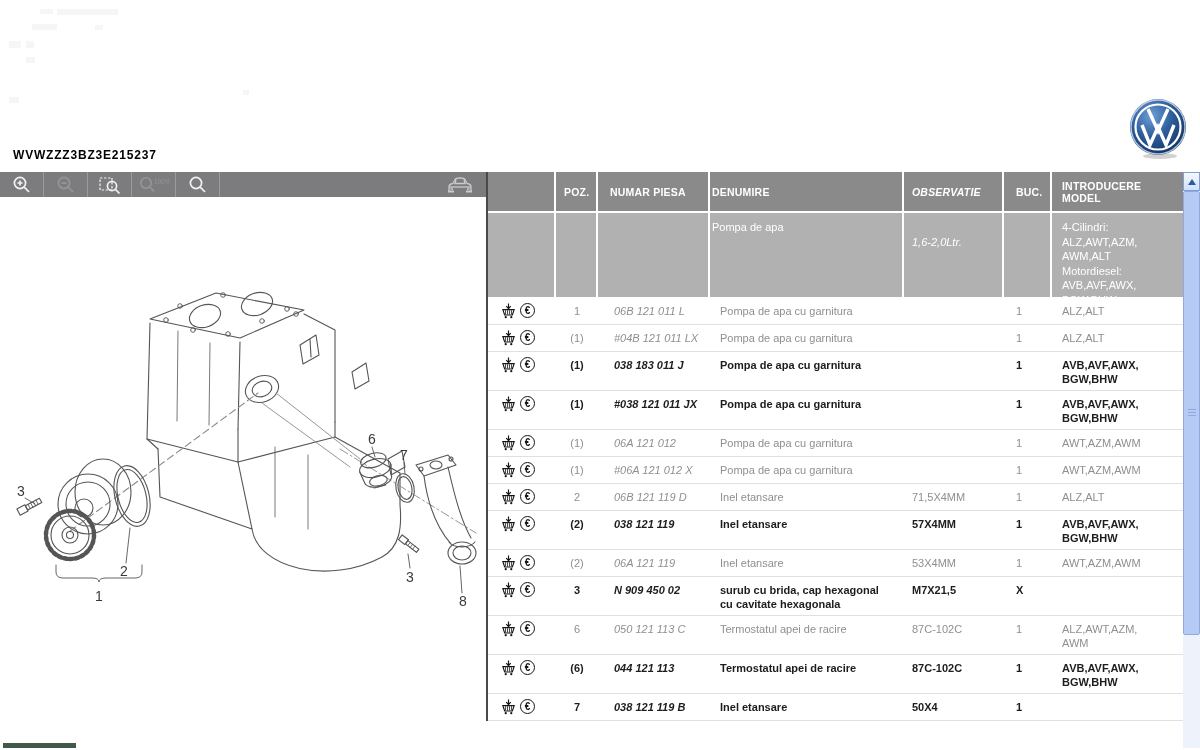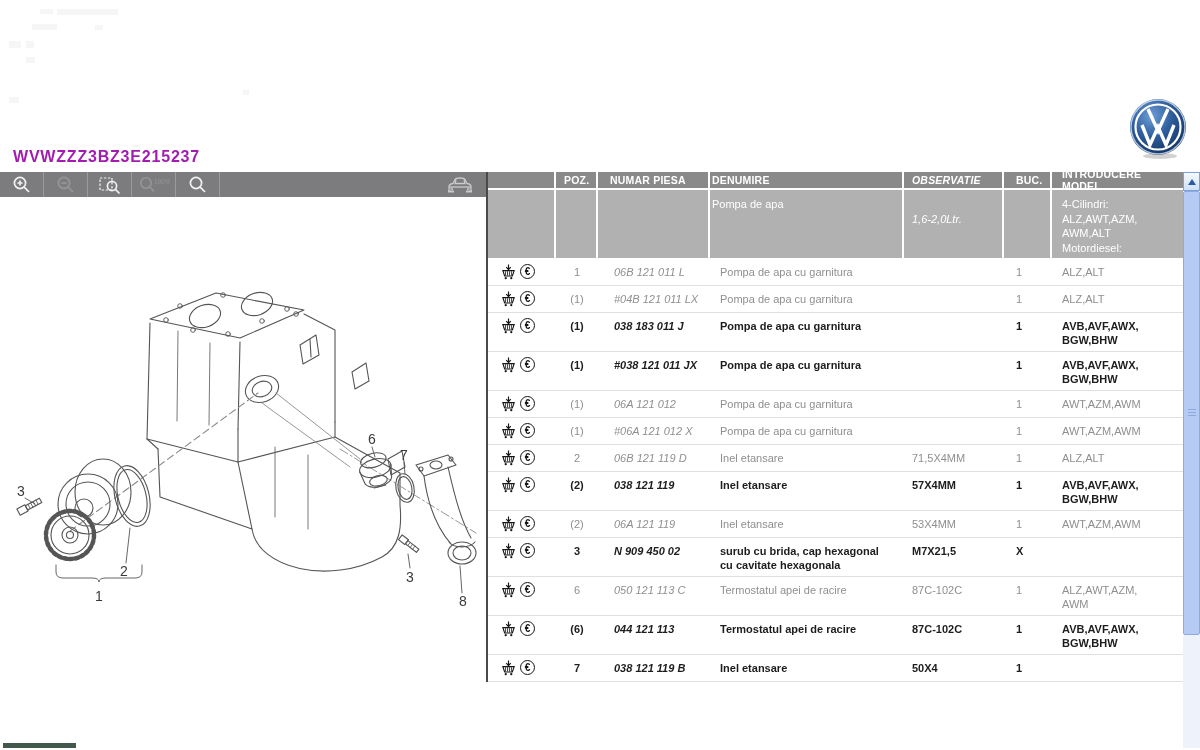--- a/index.html
+++ b/index.html
@@ -4,22 +4,22 @@
 <style>
   * { margin:0; padding:0; box-sizing:border-box; }
   html,body { background:#fff; }
   body { font-family:"Liberation Sans", sans-serif; }
   .screen { position:relative; width:1200px; height:750px; background:#fff; overflow:hidden; }
 
   
   .ghost { position:absolute; background:#f6f6f6; }
 
   
-  .vin { position:absolute; left:13px; top:148px; font-size:16px; font-weight:bold;
-         color:#a21caf; letter-spacing:.8px; }
+  .vin { position:absolute; left:13px; top:148px; font-size:12px; font-weight:bold;
+         color:#000000; letter-spacing:.8px; }
 
   
   .logo { position:absolute; left:1129px; top:98px; width:60px; height:62px; }
 
   
   .toolbar { position:absolute; left:0; top:172px; width:486px; height:25px;
              background:#7c7c7f; display:flex; align-items:stretch; }
   .tbtn { width:44px; height:25px; display:flex; align-items:center; justify-content:center;
           border-right:1px solid #9b9b9e; cursor:pointer; }
   .tbtn svg { display:block; }
@@ -29,24 +29,24 @@
   
   .diagram { position:absolute; left:0; top:197px; width:486px; height:548px; background:#fff; }
   .diagram svg { display:block; }
   .callout { font-size:14px; fill:#3a3a3a; font-family:"Liberation Sans",sans-serif; }
 
   .statusbar-frag { position:absolute; left:3px; top:743px; width:73px; height:5px; background:#41584a; }
 
   
   .table-panel { position:absolute; left:486px; top:172px; width:697px;
                  border-left:2px solid #4a4a4a; background:#fff; }
-  .thead { display:flex; height:16px; }
+  .thead { display:flex; height:39px; }
   .hcell { background:#8a8a8a; color:#fff; font-size:10.5px; font-weight:bold;
            letter-spacing:.2px; display:flex; align-items:center; border-right:2px solid #fff; }
-  .band { display:flex; height:68px; margin-top:2px;border-radius:18px; }
+  .band { display:flex; height:84px; margin-top:2px;border-radius:18px; }
   .gcell { background:#b1b1b1; color:#fff; font-size:11px; line-height:14.5px;
            border-right:2px solid #fff; padding-top:7px; white-space:pre-line; }
   .c0{width:68px;} .c1{width:42px;padding-left:8px;} .c2{width:112px;padding-left:12px;}
   .c3{width:194px;padding-left:2px;} .c4{width:100px;padding-left:8px;font-style:italic;}
   .c5{width:48px;padding-left:12px;} .c6{flex:1;padding-left:10px;border-right:none;}
 
   .tbody { margin-top:1px; }
   .trow { display:flex; align-items:flex-start; min-height:26px; padding:6px 0 4px;
           border-bottom:1px solid #e0e0e0; font-size:11px; line-height:14px; color:#8f8f8f; }
   .trow.bold { color:#1d1d1d; font-weight:bold; }

